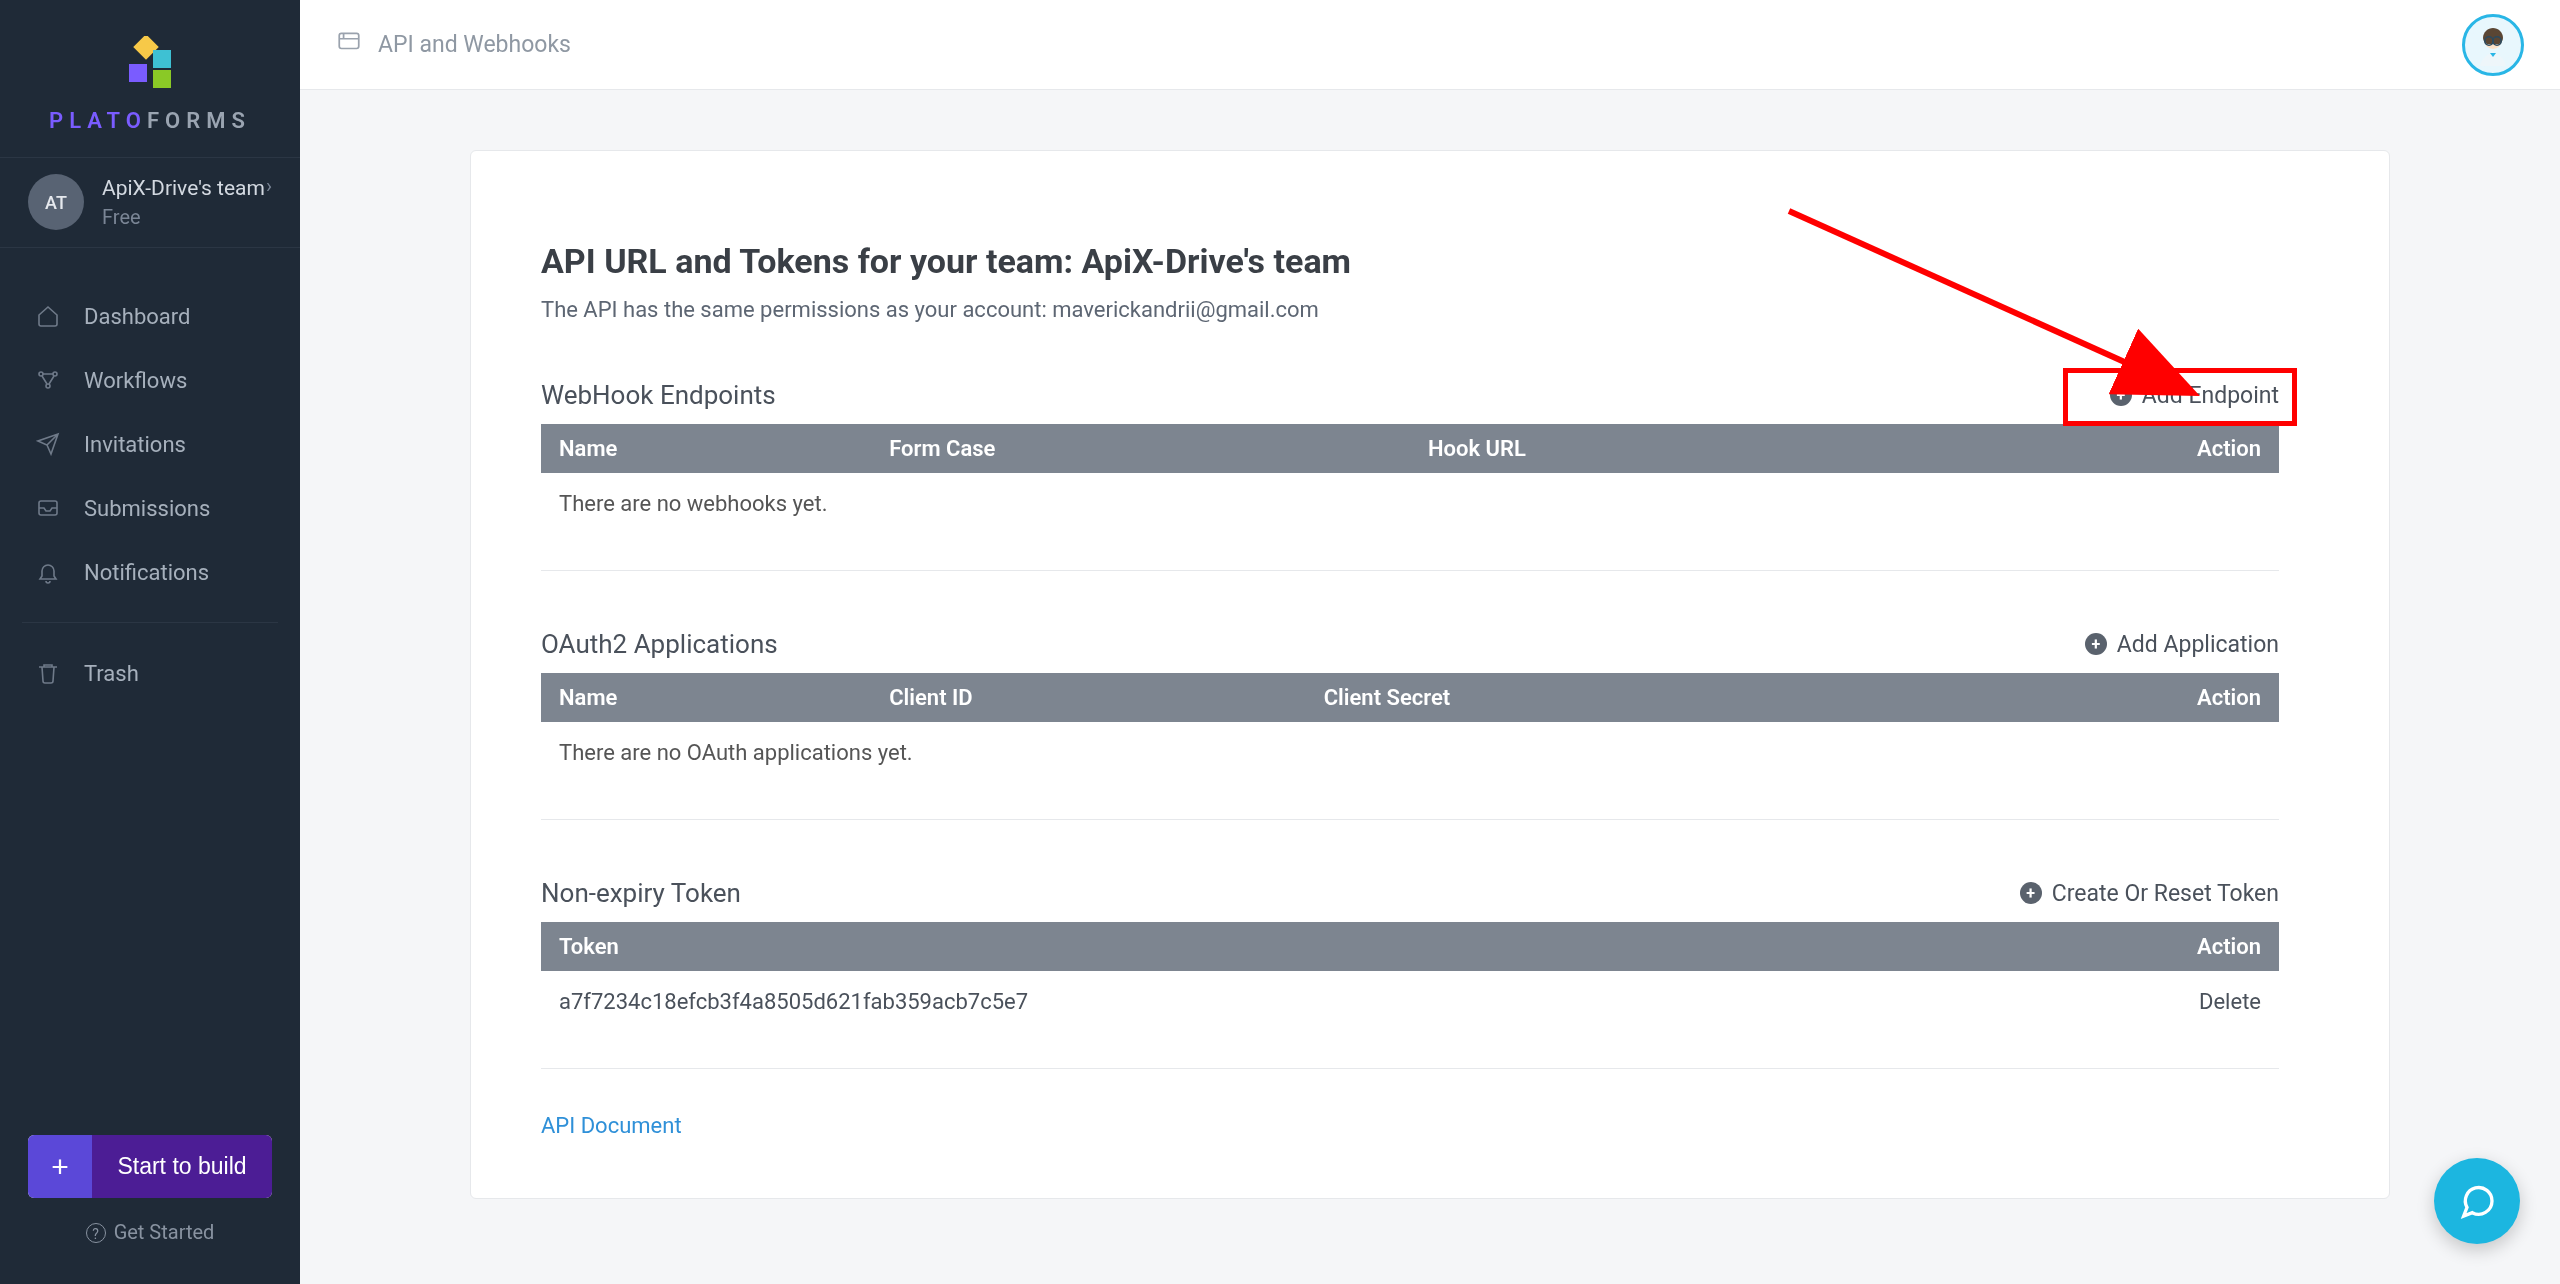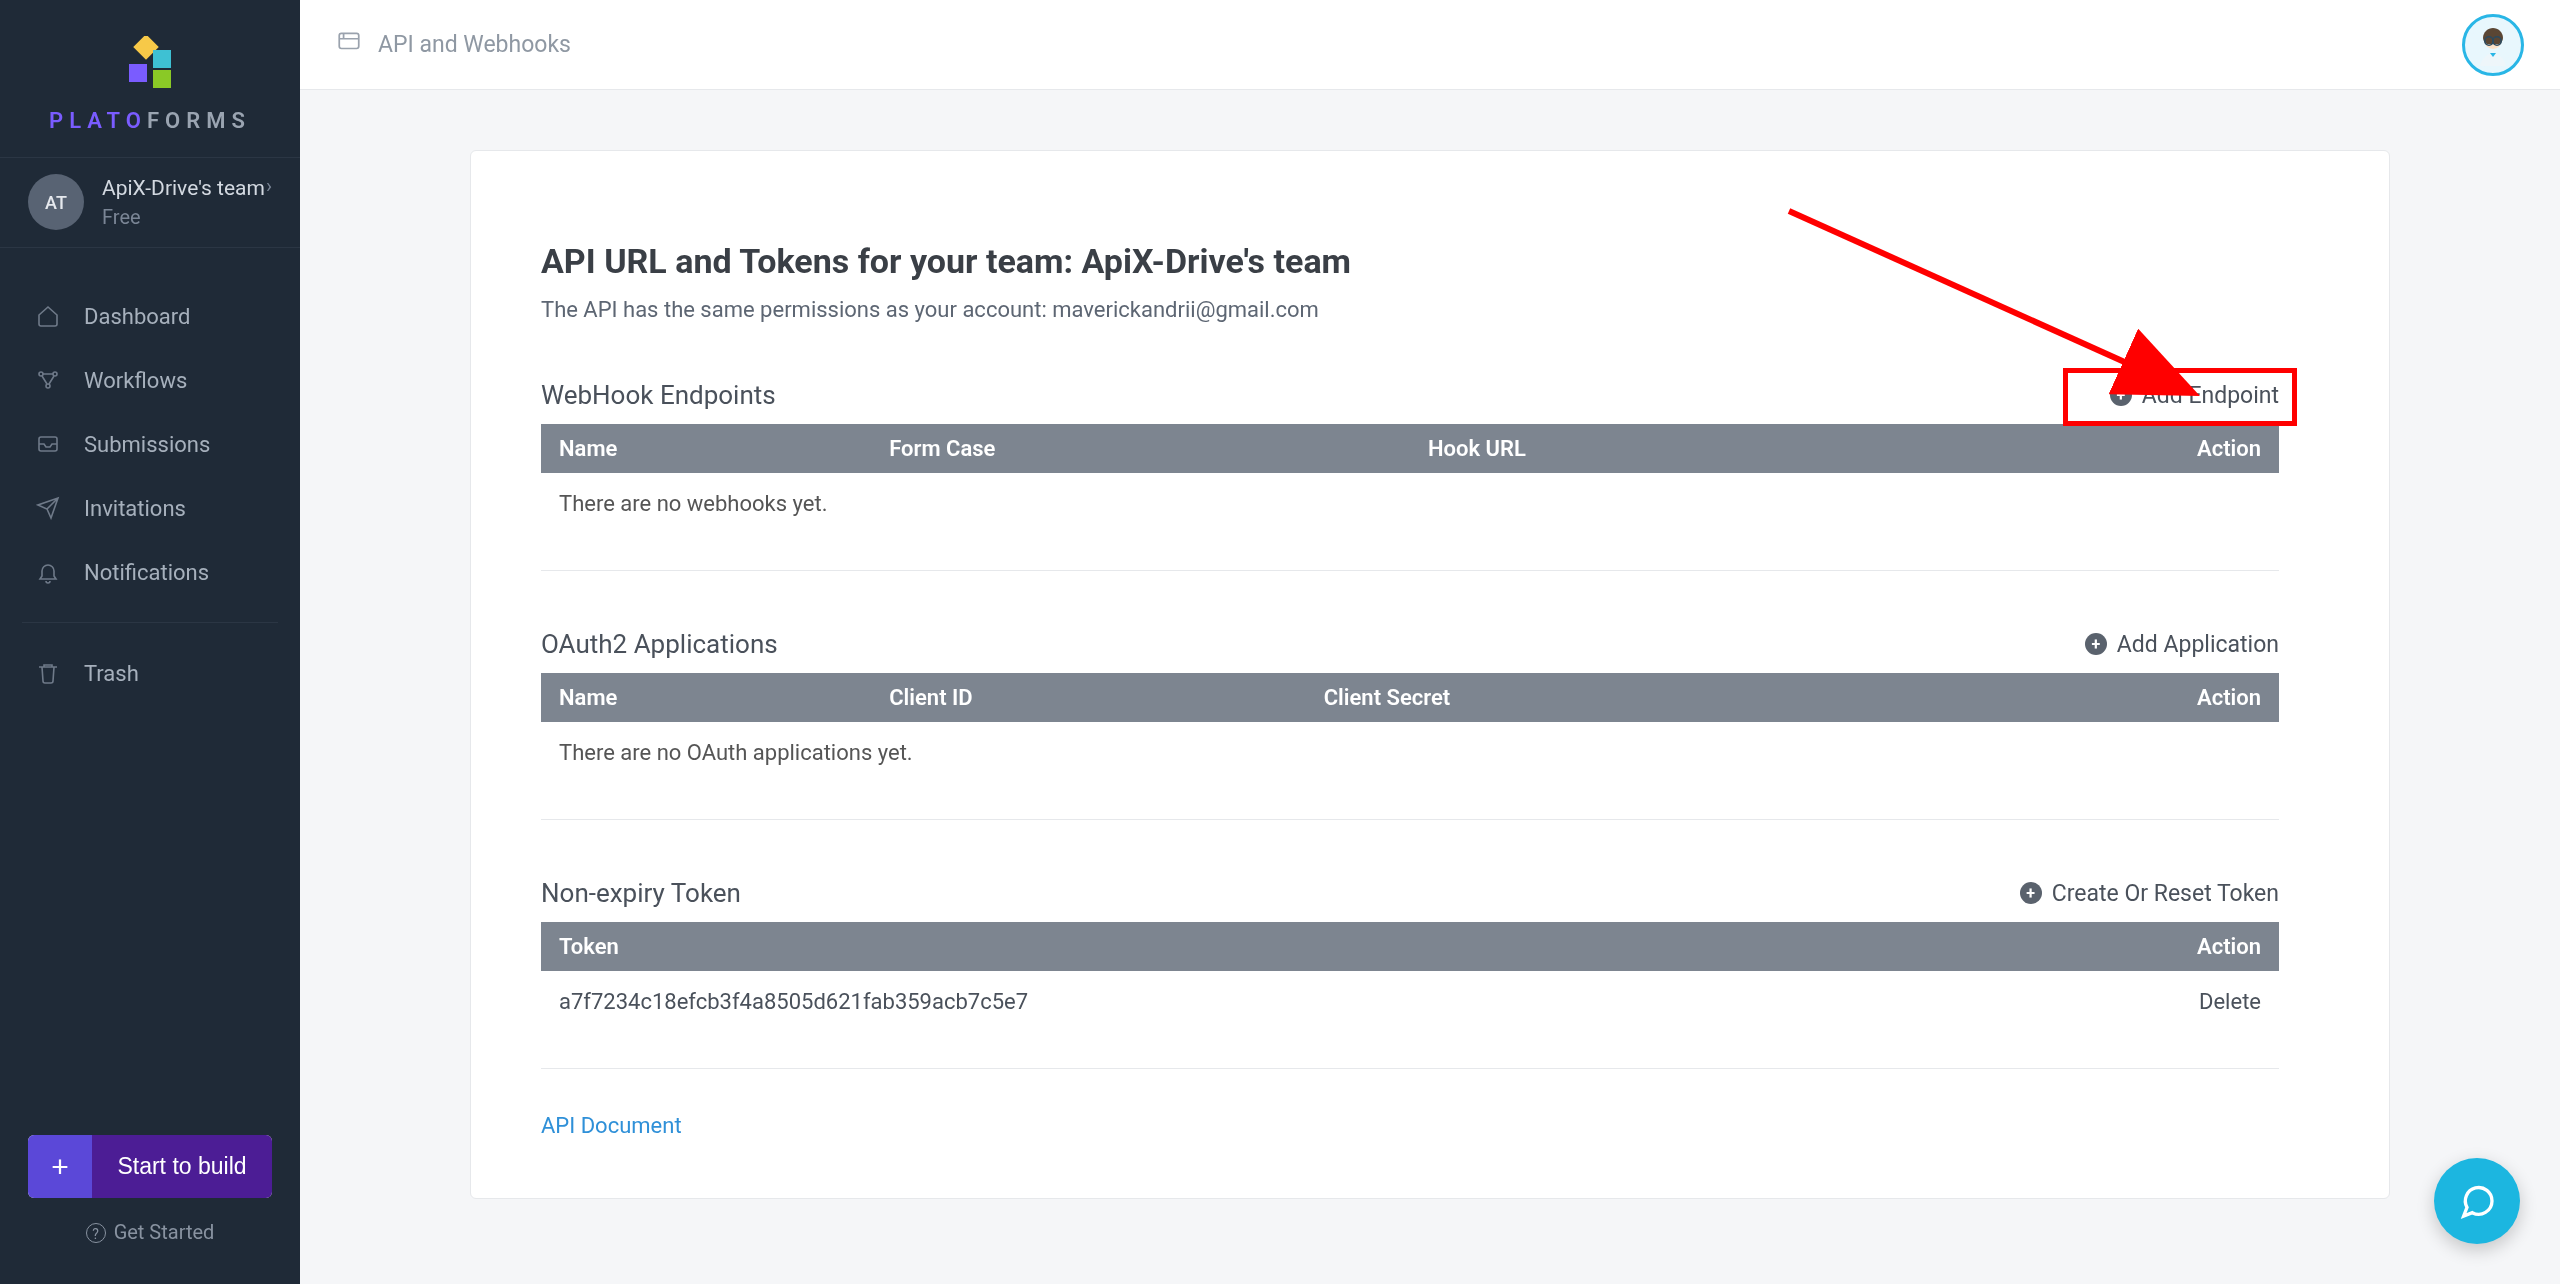--- a/index.html
+++ b/index.html
@@ -321,33 +321,33 @@
               <circle cx="19" cy="6" r="2"></circle>
               <circle cx="12" cy="18" r="2"></circle>
               <path d="M7 6h10M6 8l5 8M18 8l-5 8"></path>
             </svg>
         </span>
         <span>Workflows</span>
       </div>
       <div class="nav-item">
         <span class="nav-icon">
           <svg width="24" height="24" viewBox="0 0 24 24" fill="none" stroke="currentColor" stroke-width="1.6">
-              <rect x="3" y="5" width="18" height="14" rx="2"></rect>
-              <path d="M3 12h5l2 3h4l2-3h5"></path>
-            </svg>
-        </span>
-        <span>Submissions</span>
+              <path d="M22 2L11 13M22 2l-7 20-4-9-9-4 20-7z"></path>
+            </svg>
+        </span>
+        <span>Invitations</span>
       </div>
       <div class="nav-item">
         <span class="nav-icon">
           <svg width="24" height="24" viewBox="0 0 24 24" fill="none" stroke="currentColor" stroke-width="1.6">
-              <path d="M22 2L11 13M22 2l-7 20-4-9-9-4 20-7z"></path>
-            </svg>
-        </span>
-        <span>Invitations</span>
+              <rect x="3" y="5" width="18" height="14" rx="2"></rect>
+              <path d="M3 12h5l2 3h4l2-3h5"></path>
+            </svg>
+        </span>
+        <span>Submissions</span>
       </div>
       <div class="nav-item">
         <span class="nav-icon">
           <svg width="24" height="24" viewBox="0 0 24 24" fill="none" stroke="currentColor" stroke-width="1.6">
               <path d="M18 16v-5a6 6 0 1 0-12 0v5l-2 3h16z"></path>
               <path d="M10 21a2 2 0 0 0 4 0"></path>
             </svg>
         </span>
         <span>Notifications</span>
       </div>

